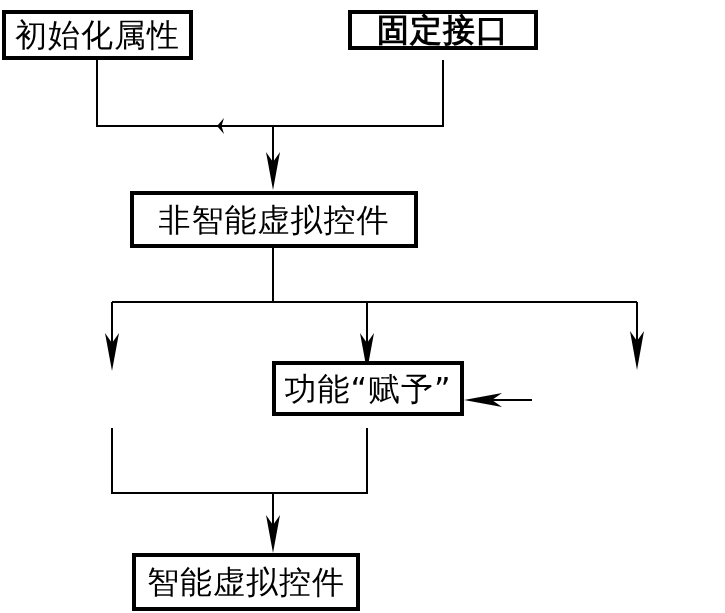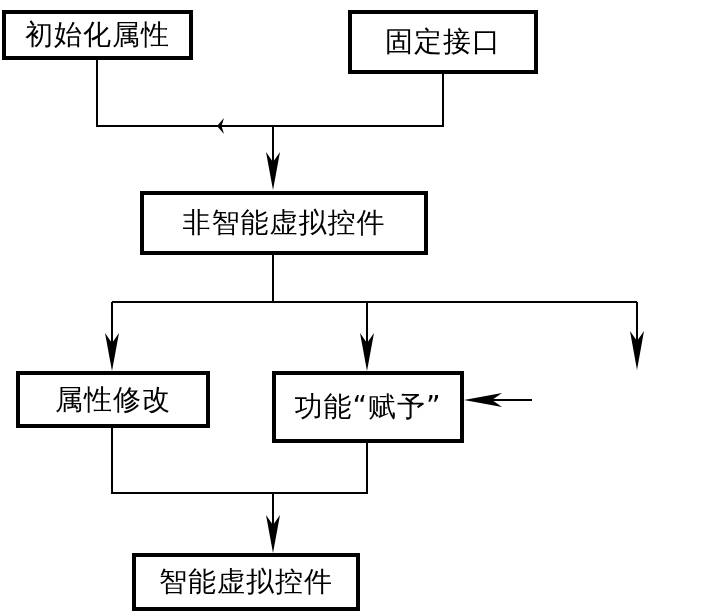--- a/index.html
+++ b/index.html
@@ -37,21 +37,21 @@
     z-index: 2;
   }
   .node.solid {
     border: 4px solid #000000;
   }
   .node.dashed {
     border: 3px dashed #000000;
   }
   .node .label {
     font-family: "DejaVu Sans", sans-serif;
-    font-size: 28px;
+    font-size: 32px;
     line-height: 1;
     letter-spacing: 1px;
     white-space: nowrap;
     color: #000000;
   }
 </style>
 </head>
 <body>
 
 <div id="canvas">
@@ -107,33 +107,30 @@
       <path d="M 112 428 L 112 493 L 367 493 L 367 428" fill="none" stroke="#000000" stroke-width="2"></path>
       <line x1="273" y1="493" x2="273" y2="537" stroke="#000000" stroke-width="2"></line>
       <path d="M 266 515 L 273 553 L 280 515 L 273 525 Z" fill="#000000"></path>
     </g>
   </svg>
 
   <div class="node solid" style="left:2px; top:10px; width:191px; height:50px;">
     <span class="label">初始化属性</span>
   </div>
 
-  <div class="node solid" style="left:348px; top:10px; width:190px; height:64px;">
+  <div class="node solid" style="left:348px; top:10px; width:190px; height:40px;font-weight:bold;">
     <span class="label">固定接口</span>
   </div>
 
-  <div class="node solid" style="left:140px; top:191px; width:288px; height:64px;">
+  <div class="node solid" style="left:130px; top:191px; width:288px; height:57px;">
     <span class="label">非智能虚拟控件</span>
   </div>
 
-  <div class="node solid" style="left:16px; top:371px; width:194px; height:57px;">
-    <span class="label">属性修改</span>
-  </div>
 
-  <div class="node solid" style="left:272px; top:371px; width:192px; height:72px;">
+  <div class="node solid" style="left:272px; top:361px; width:192px; height:55px;">
     <span class="label">功能“赋予”</span>
   </div>
 
 
   <div class="node solid" style="left:132px; top:553px; width:228px; height:58px;">
     <span class="label">智能虚拟控件</span>
   </div>
 
 </div>
 

